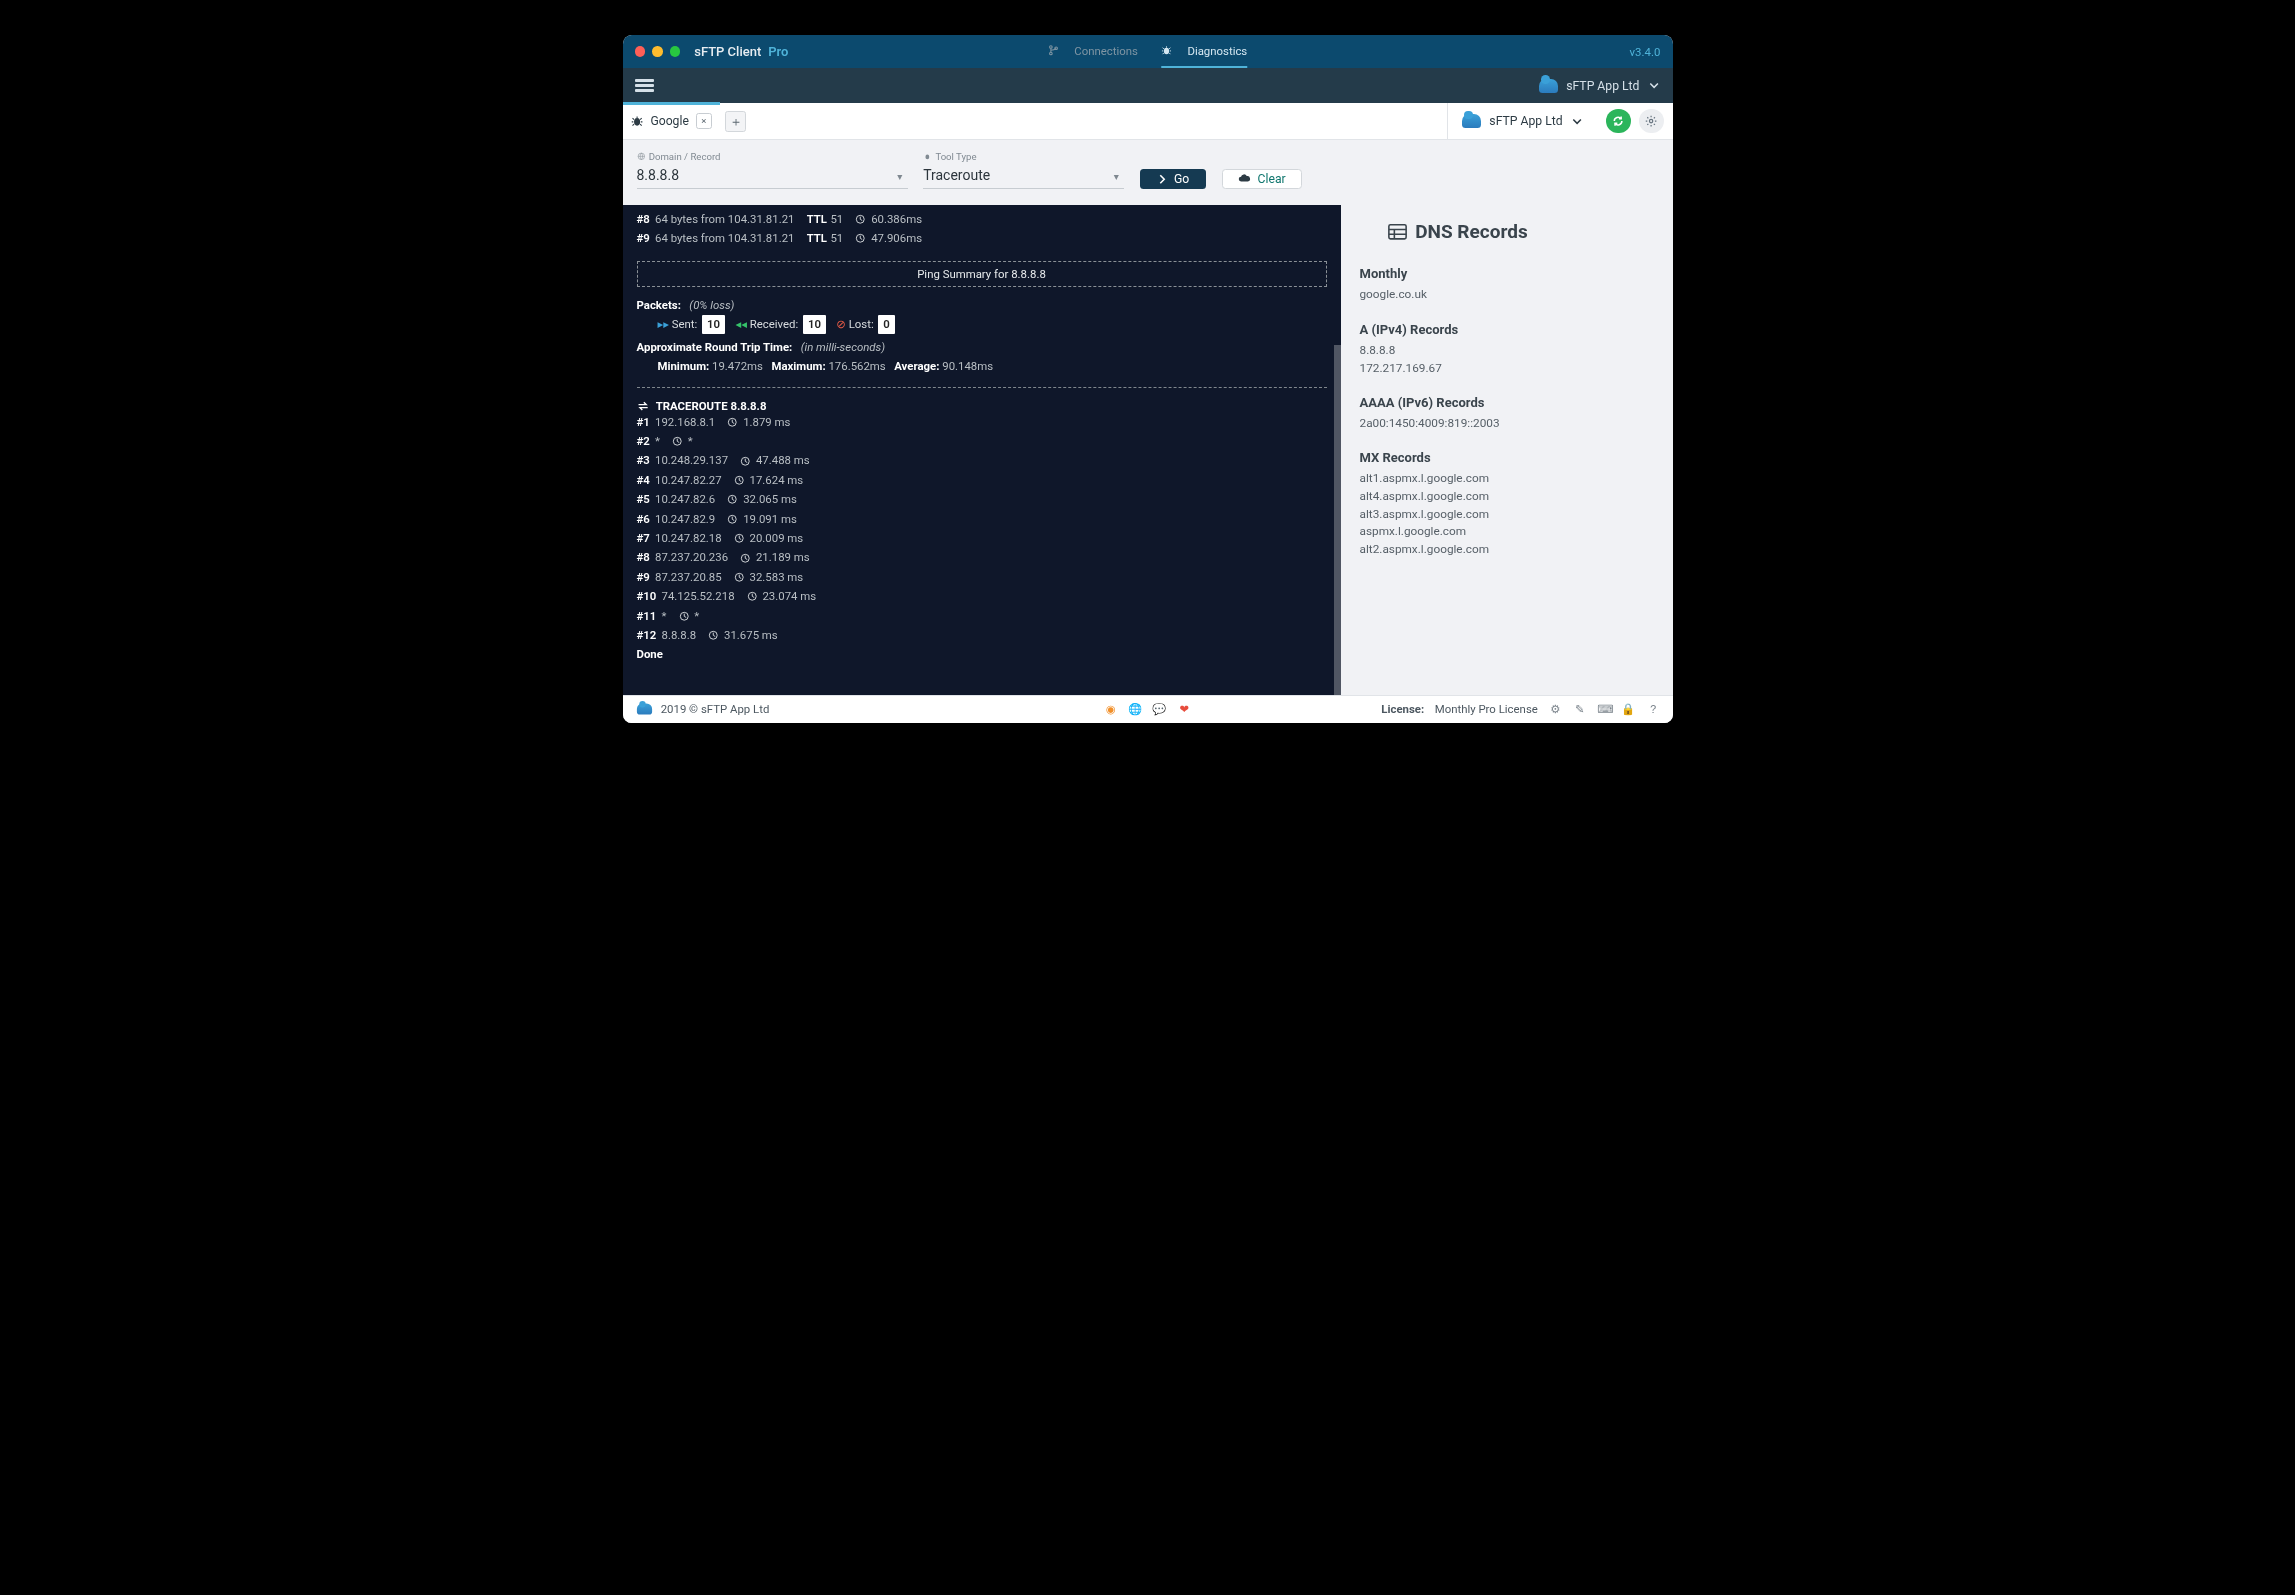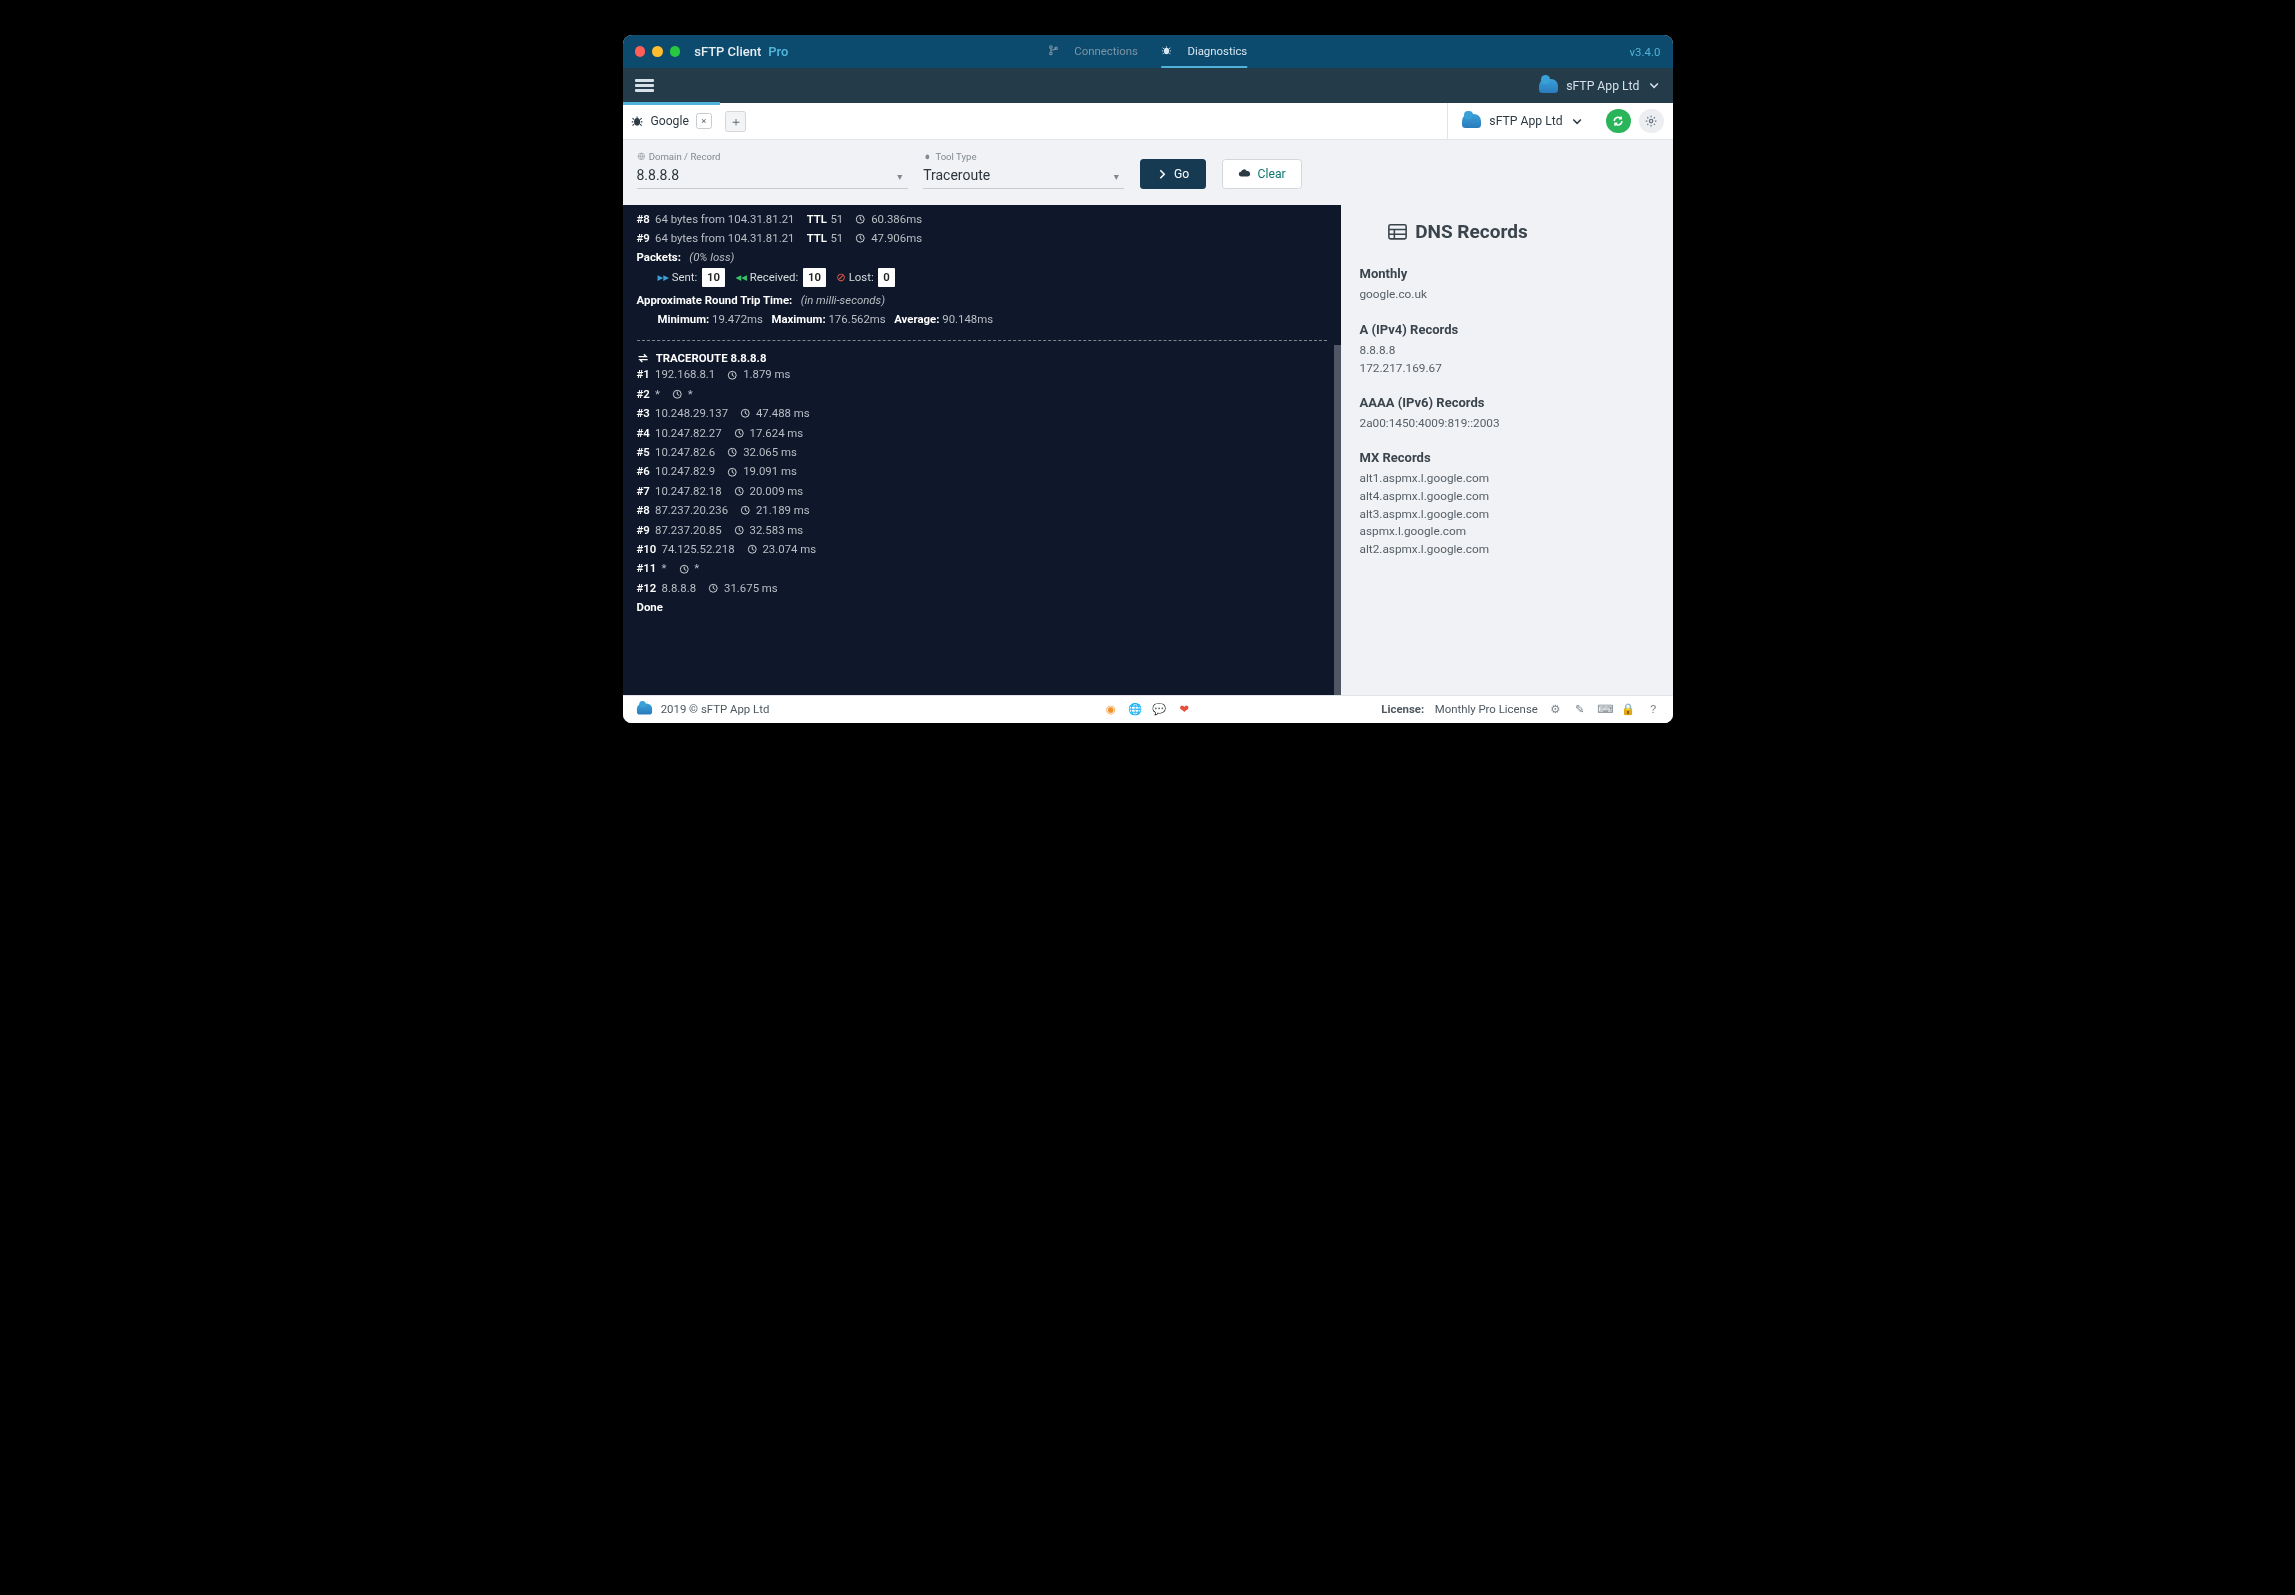--- a/index.html
+++ b/index.html
@@ -36,21 +36,21 @@
   .round-btn { width:24.5px; height:24.5px; border-radius:50%; display:flex; align-items:center; justify-content:center; cursor:pointer; }
   .refresh-btn { background:#2bb55b; color:#fff; }
   .gear-btn { background:#eceef1; color:#677480; }
   
   .query-row { display:flex; align-items:flex-end; gap:15.7px; padding:10.5px 14px 15.7px; background:#f1f2f5; }
   .field { flex:1; max-width:271px; }
   .field-label { font-size:9.6px; color:#818a92; display:flex; align-items:center; gap:3.5px; margin-bottom:1.7px; }
   .field-input { width:100%; border:none; border-bottom:0.9px solid #c7ccd1; background:transparent; font-size:14px; padding:3.5px 21px 5.2px 0; color:#2c353c; }
   .field-wrap { position:relative; }
   .field-caret { position:absolute; right:3.5px; bottom:7px; font-size:8.7px; color:#7f8890; pointer-events:none; }
-  .btn { height:30px; border-radius:3.5px; padding:0 15.7px; font-size:12.2px; display:flex; align-items:center; gap:7px; cursor:pointer; border:0.9px solid transparent; }
+  .btn { height:20px; border-radius:3.5px; padding:0 15.7px; font-size:12.2px; display:flex; align-items:center; gap:7px; cursor:pointer; border:0.9px solid transparent; }
   .btn-go { background:#153a52; color:#fff; }
   .btn-clear { background:#fff; color:#0f766e; border-color:#d3d7db; }
   
   .main { display:flex; }
   .terminal { flex:1; background:#0f172a; color:#d7dbde; font-size:11.4px; padding:5px 14px 19px; min-height:490px; position:relative; font-family:Menlo,Consolas,monospace; }
   .terminal .row { line-height:1.7; white-space:nowrap; }
   .hn { color:#fff; font-weight:600; margin-right:5.2px; }
   .dim { color:#b9bfc4; }
   .ttl { color:#fff; font-weight:600; margin-left:12.2px; margin-right:3.5px; }
   .clock { margin:0 5.2px 0 12.2px; color:#cfd3d6; }
@@ -209,20 +209,21 @@
           <div class="row"><span class="hn">#8</span><span class="dim">64 bytes from 104.31.81.21</span><span class="ttl">TTL</span><span class="dim">51</span><span class="clock"><svg width="10.5" height="10.5" viewBox="0 0 16 16" style="display:inline;vertical-align:-1.7px">
                 <circle cx="8" cy="8" r="6" fill="none" stroke="#cfd3d6" stroke-width="1.5"></circle>
                 <path d="M8 4v4l3 2" fill="none" stroke="#cfd3d6" stroke-width="1.5"></path>
               </svg></span><span class="dim">60.386ms</span></div>
           <div class="row"><span class="hn">#9</span><span class="dim">64 bytes from 104.31.81.21</span><span class="ttl">TTL</span><span class="dim">51</span><span class="clock"><svg width="10.5" height="10.5" viewBox="0 0 16 16" style="display:inline;vertical-align:-1.7px">
                 <circle cx="8" cy="8" r="6" fill="none" stroke="#cfd3d6" stroke-width="1.5"></circle>
                 <path d="M8 4v4l3 2" fill="none" stroke="#cfd3d6" stroke-width="1.5"></path>
               </svg></span><span class="dim">47.906ms</span></div>
         </div>
 
+      <div class="summary-box">Ping Summary for 8.8.8.8</div>
 
       <div class="row statline">
         <b>Packets:</b>&nbsp;&nbsp;
         <span class="dim" style="font-style:italic">(0% loss)</span>
       </div>
       <div class="row statline" style="padding-left:21px">
         <span class="ico-sent">▸▸</span>
         <span>Sent:</span>
         <span class="badge">10</span>&nbsp;&nbsp;
         <span class="ico-recv">◂◂</span>

